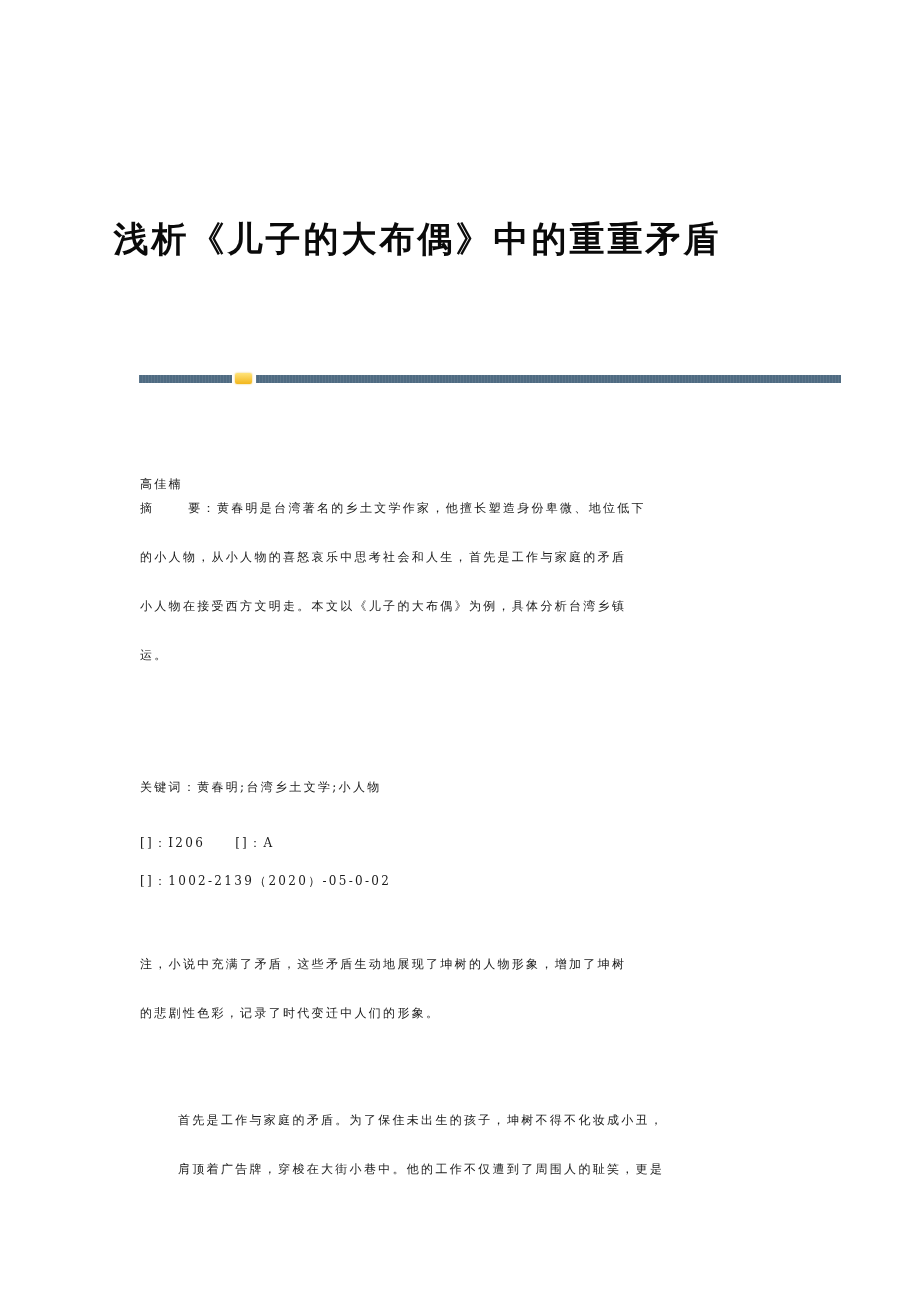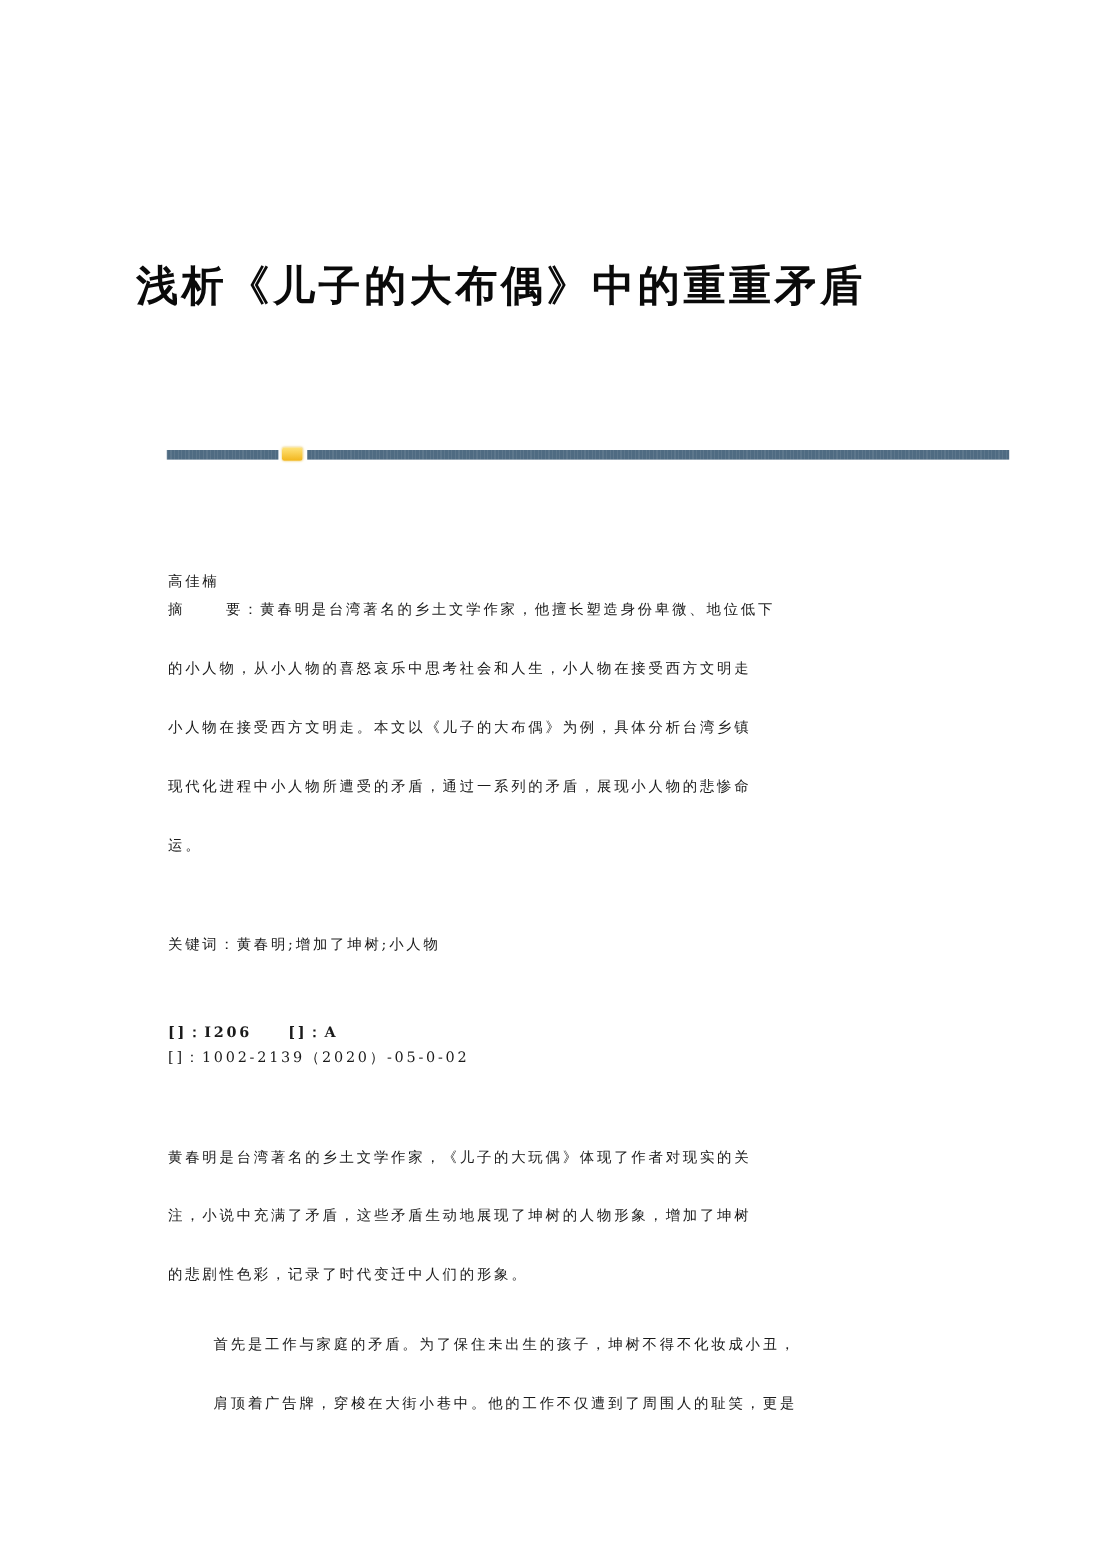--- a/index.html
+++ b/index.html
@@ -13,61 +13,59 @@
   .rule-right { left: 256px; width: 585px; }
   .ornament { position: absolute; left: 235px; top: 373px; width: 17px; height: 11px;
               background: linear-gradient(#ffe37a, #f2b61c); border-radius: 2px;
               box-shadow: 0 0 2px #e8c45a; }
   .text { position: absolute; left: 140px; width: 645px; font-size: 12px;
           letter-spacing: 2.3px; line-height: 29px; color: #1a1a1a; }
   .line { display: block; height: 49px; line-height: 49px; white-space: nowrap; }
   .author { top: 470px; }
   .abstract { top: 484px; }
   .kw { top: 773px; }
-  .cls { top: 846px; font-weight: bold; }
+  .cls { top: 829px; }
   .doc { top: 867px; }
   .body1 { top: 940px; }
   .body2 { top: 1096px; margin-left: 38px; }
   .label-gap { display: inline-block; width: 34px; }
 </style>
 </head>
 <body>
 
 <div>
 
   <h1 class="title">浅析《儿子的大布偶》中的重重矛盾</h1>
 
   <div class="rule rule-left"></div>
   <div class="ornament"></div>
   <div class="rule rule-right"></div>
 
   <div class="text author">高佳楠</div>
 
   <div class="text abstract">
     <span class="line"><span>摘</span><span class="label-gap"></span><span>要：</span><span>黄春明是台湾著名的乡土文学作家，他擅长塑造身份卑微、地位低下</span></span>
-    <span class="line">的小人物，从小人物的喜怒哀乐中思考社会和人生，小人物在接受西方文明走</span>
+    <span class="line">的小人物，从小人物的喜怒哀乐中思考社会和人生，首先是工作与家庭的矛盾</span>
     <span class="line">小人物在接受西方文明走。本文以《儿子的大布偶》为例，具体分析台湾乡镇</span>
-    <span class="line">现代化进程中小人物所遭受的矛盾，通过一系列的矛盾，展现小人物的悲惨命</span>
     <span class="line">运。</span>
   </div>
 
   <div class="text kw">
-    <span>关键词：</span><span>黄春明;增加了坤树;小人物</span>
+    <span>关键词：</span><span>黄春明;台湾乡土文学;小人物</span>
   </div>
 
   <div class="text cls">
     <span>[]：</span><span>I206</span><span style="display:inline-block;width:30px"></span><span>[]：</span><span>A</span>
   </div>
 
   <div class="text doc">
     <span>[]：</span><span>1002-2139（2020）-05-0-02</span>
   </div>
 
   <div class="text body1">
-    <span class="line">黄春明是台湾著名的乡土文学作家，《儿子的大玩偶》体现了作者对现实的关</span>
     <span class="line">注，小说中充满了矛盾，这些矛盾生动地展现了坤树的人物形象，增加了坤树</span>
     <span class="line">的悲剧性色彩，记录了时代变迁中人们的形象。</span>
   </div>
 
   <div class="text body2">
     <span class="line">首先是工作与家庭的矛盾。为了保住未出生的孩子，坤树不得不化妆成小丑，</span>
     <span class="line">肩顶着广告牌，穿梭在大街小巷中。他的工作不仅遭到了周围人的耻笑，更是</span>
   </div>
 
 </div>

